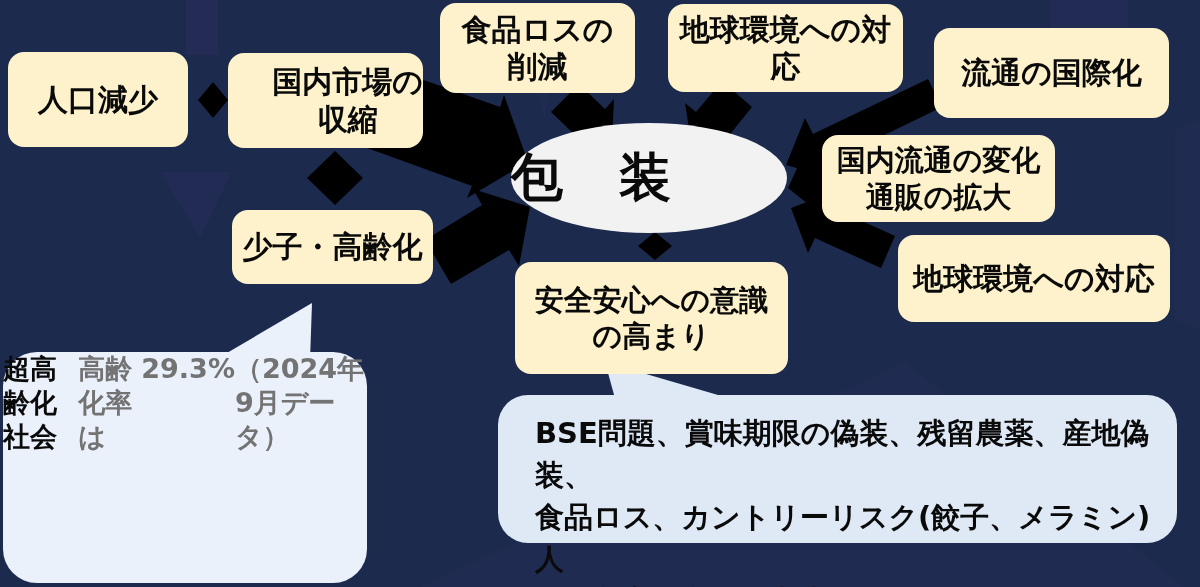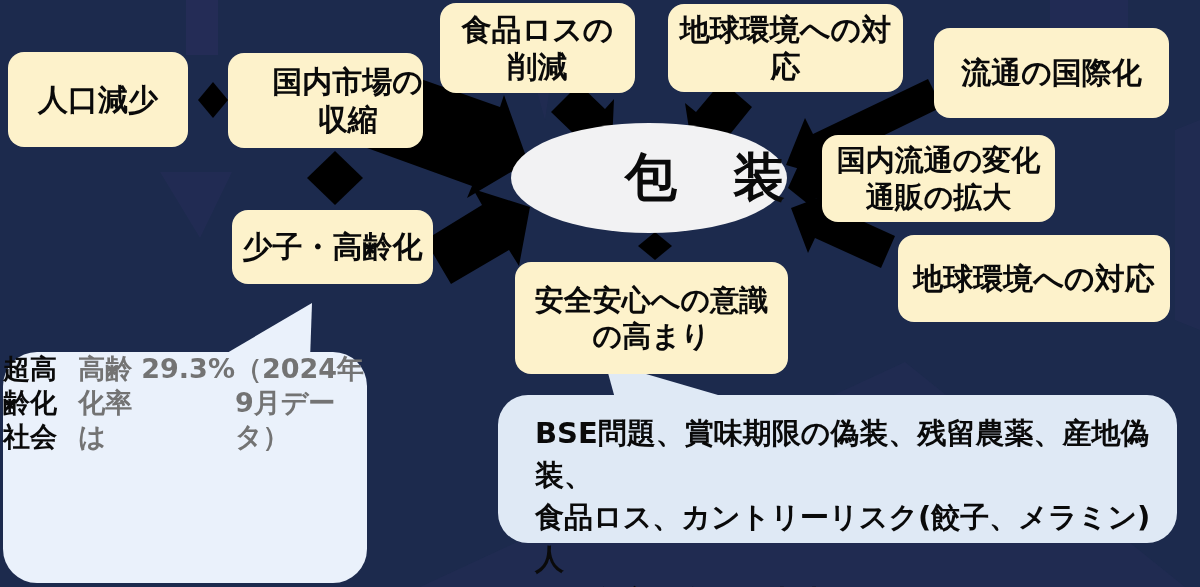--- a/index.html
+++ b/index.html
@@ -21,21 +21,21 @@
     border-radius:16px;
     display:flex;align-items:center;justify-content:center;
     text-align:center;
     font-size:30px;line-height:1.25;
     white-space:pre-line;
     z-index:2;
   }
   .center-ellipse{
     position:absolute;left:511px;top:123px;width:276px;height:110px;
     background:#f2f2f3;border-radius:50%;
-    display:flex;align-items:center;justify-content:flex-end;
+    display:flex;align-items:center;justify-content:flex-start;
     font-size:52px;letter-spacing:2px;
     z-index:3;
   }
   .callout{
     position:absolute;z-index:2;
   }
   .callout-aging{
     left:3px;top:352px;width:364px;height:231px;
     background:#eaf1fb;border-radius:34px;
     display:flex;flex-direction:row;justify-content:center;

